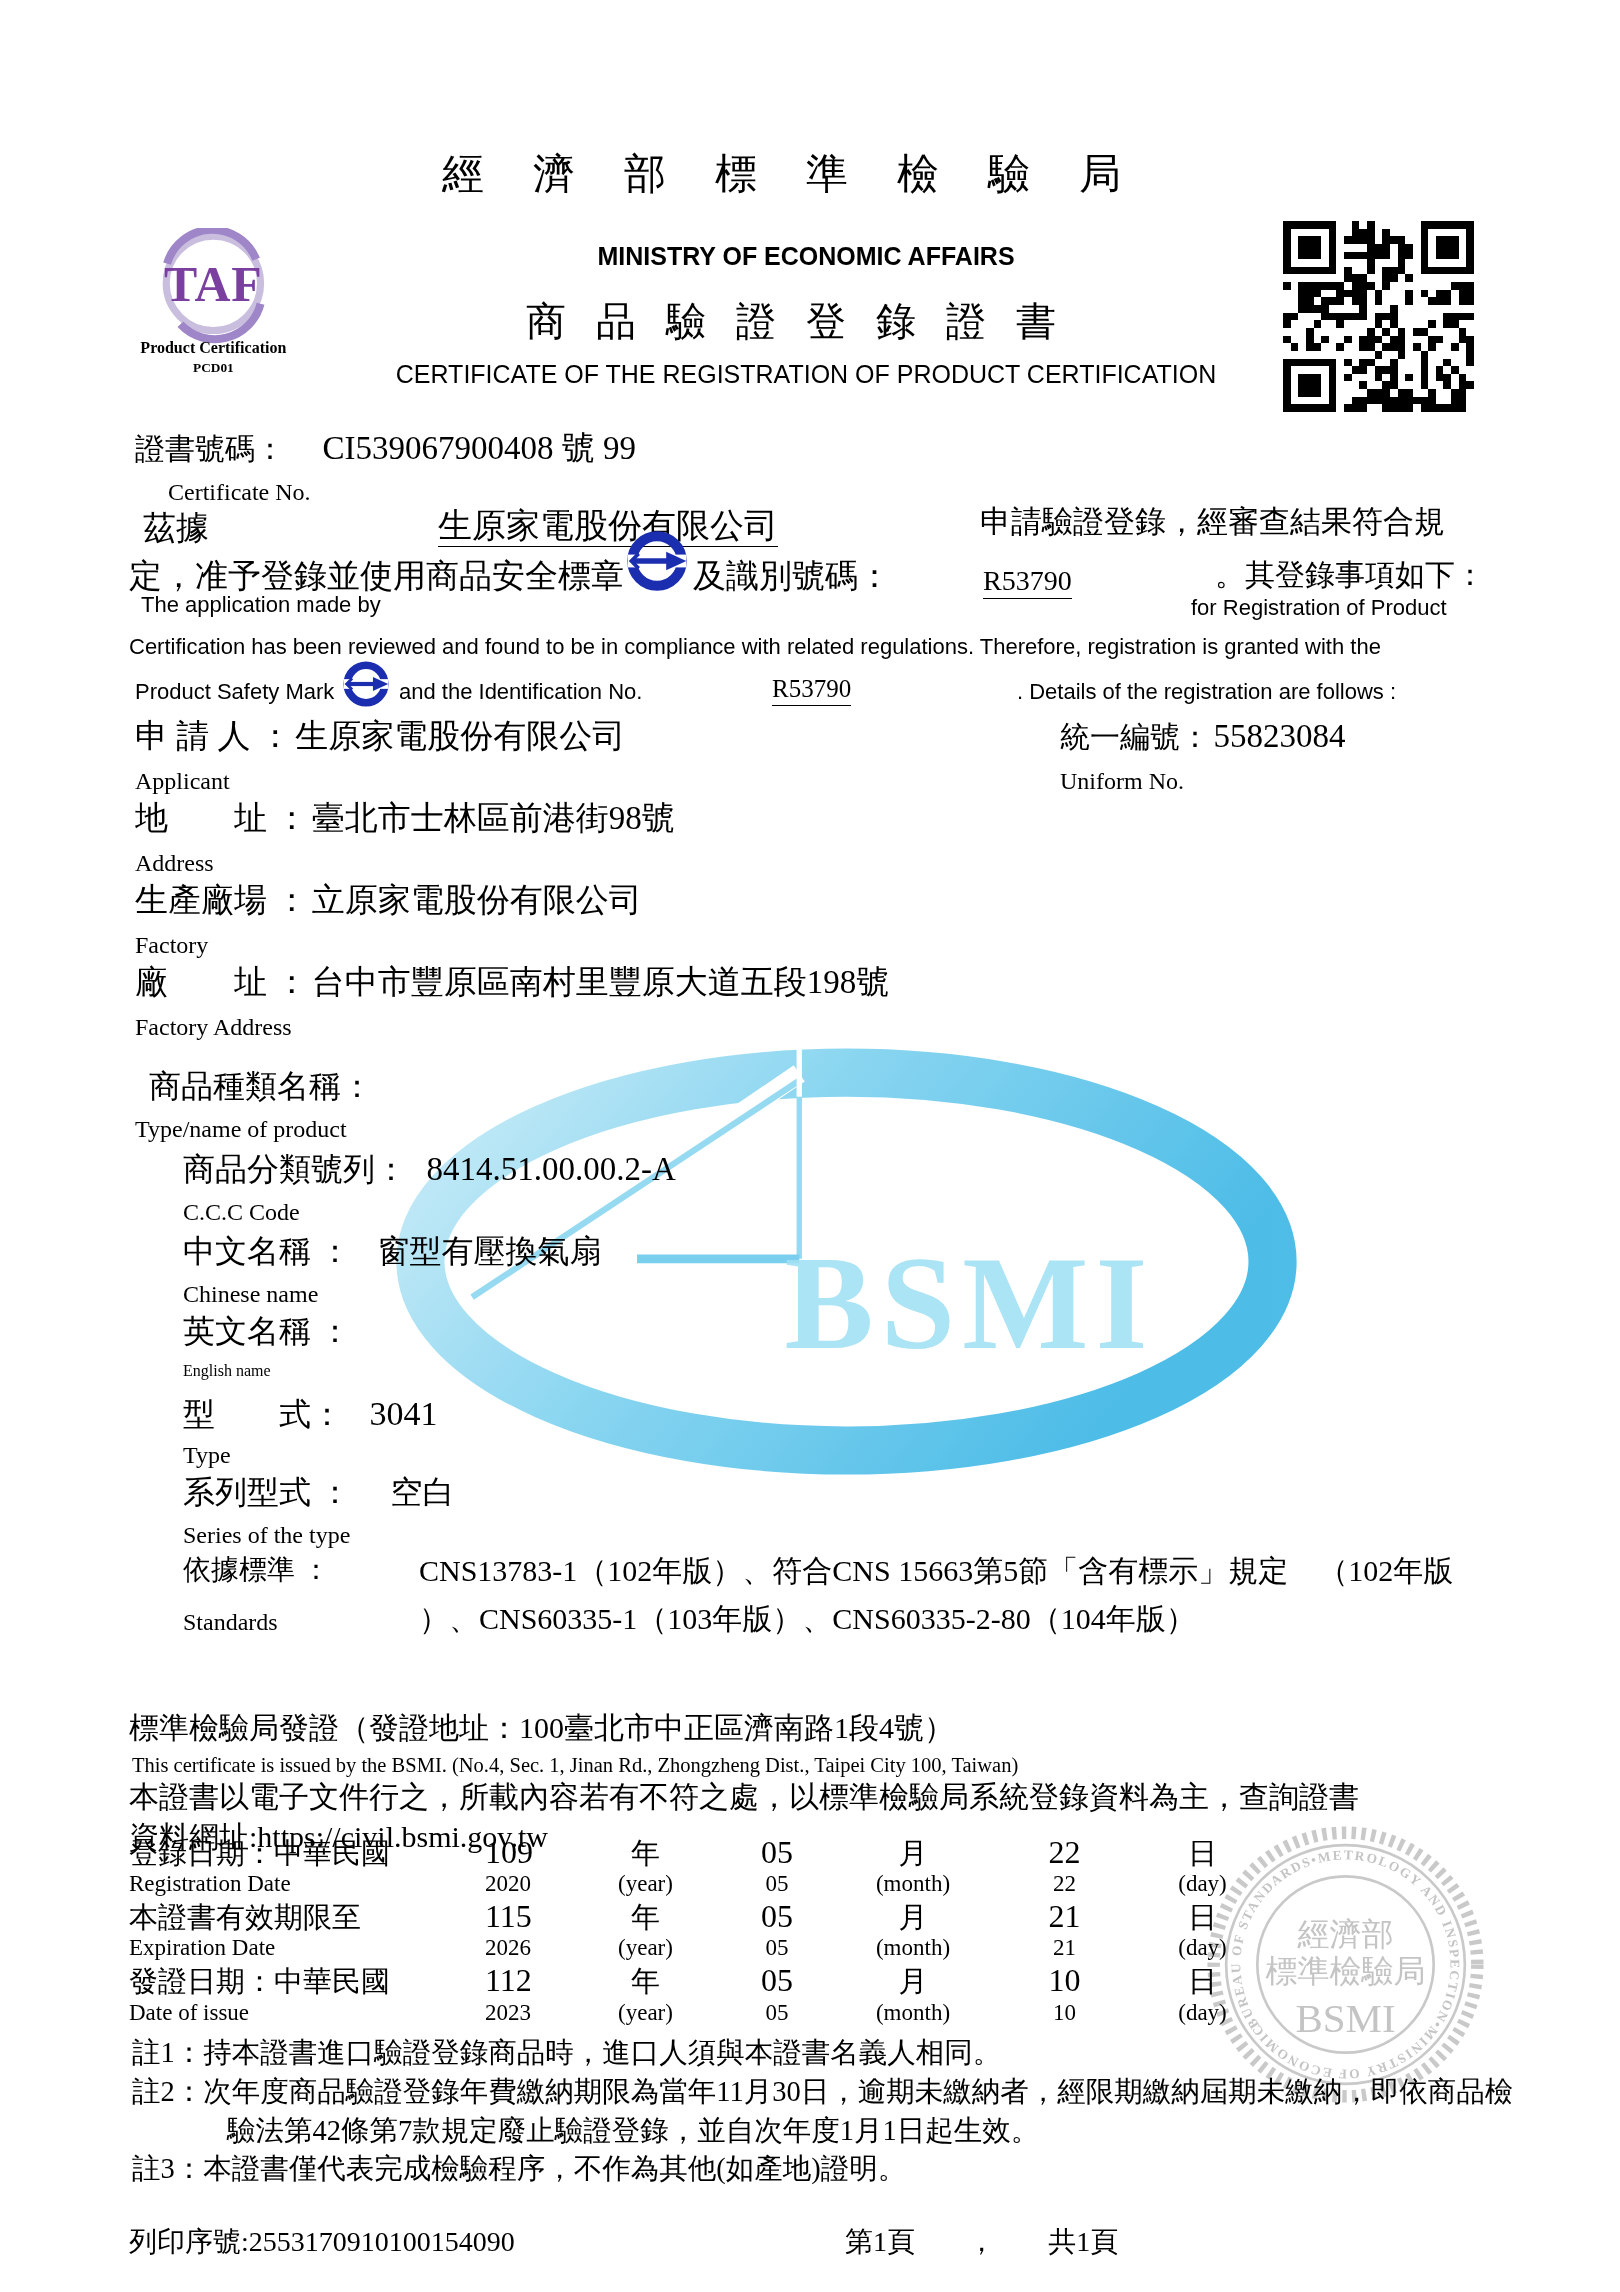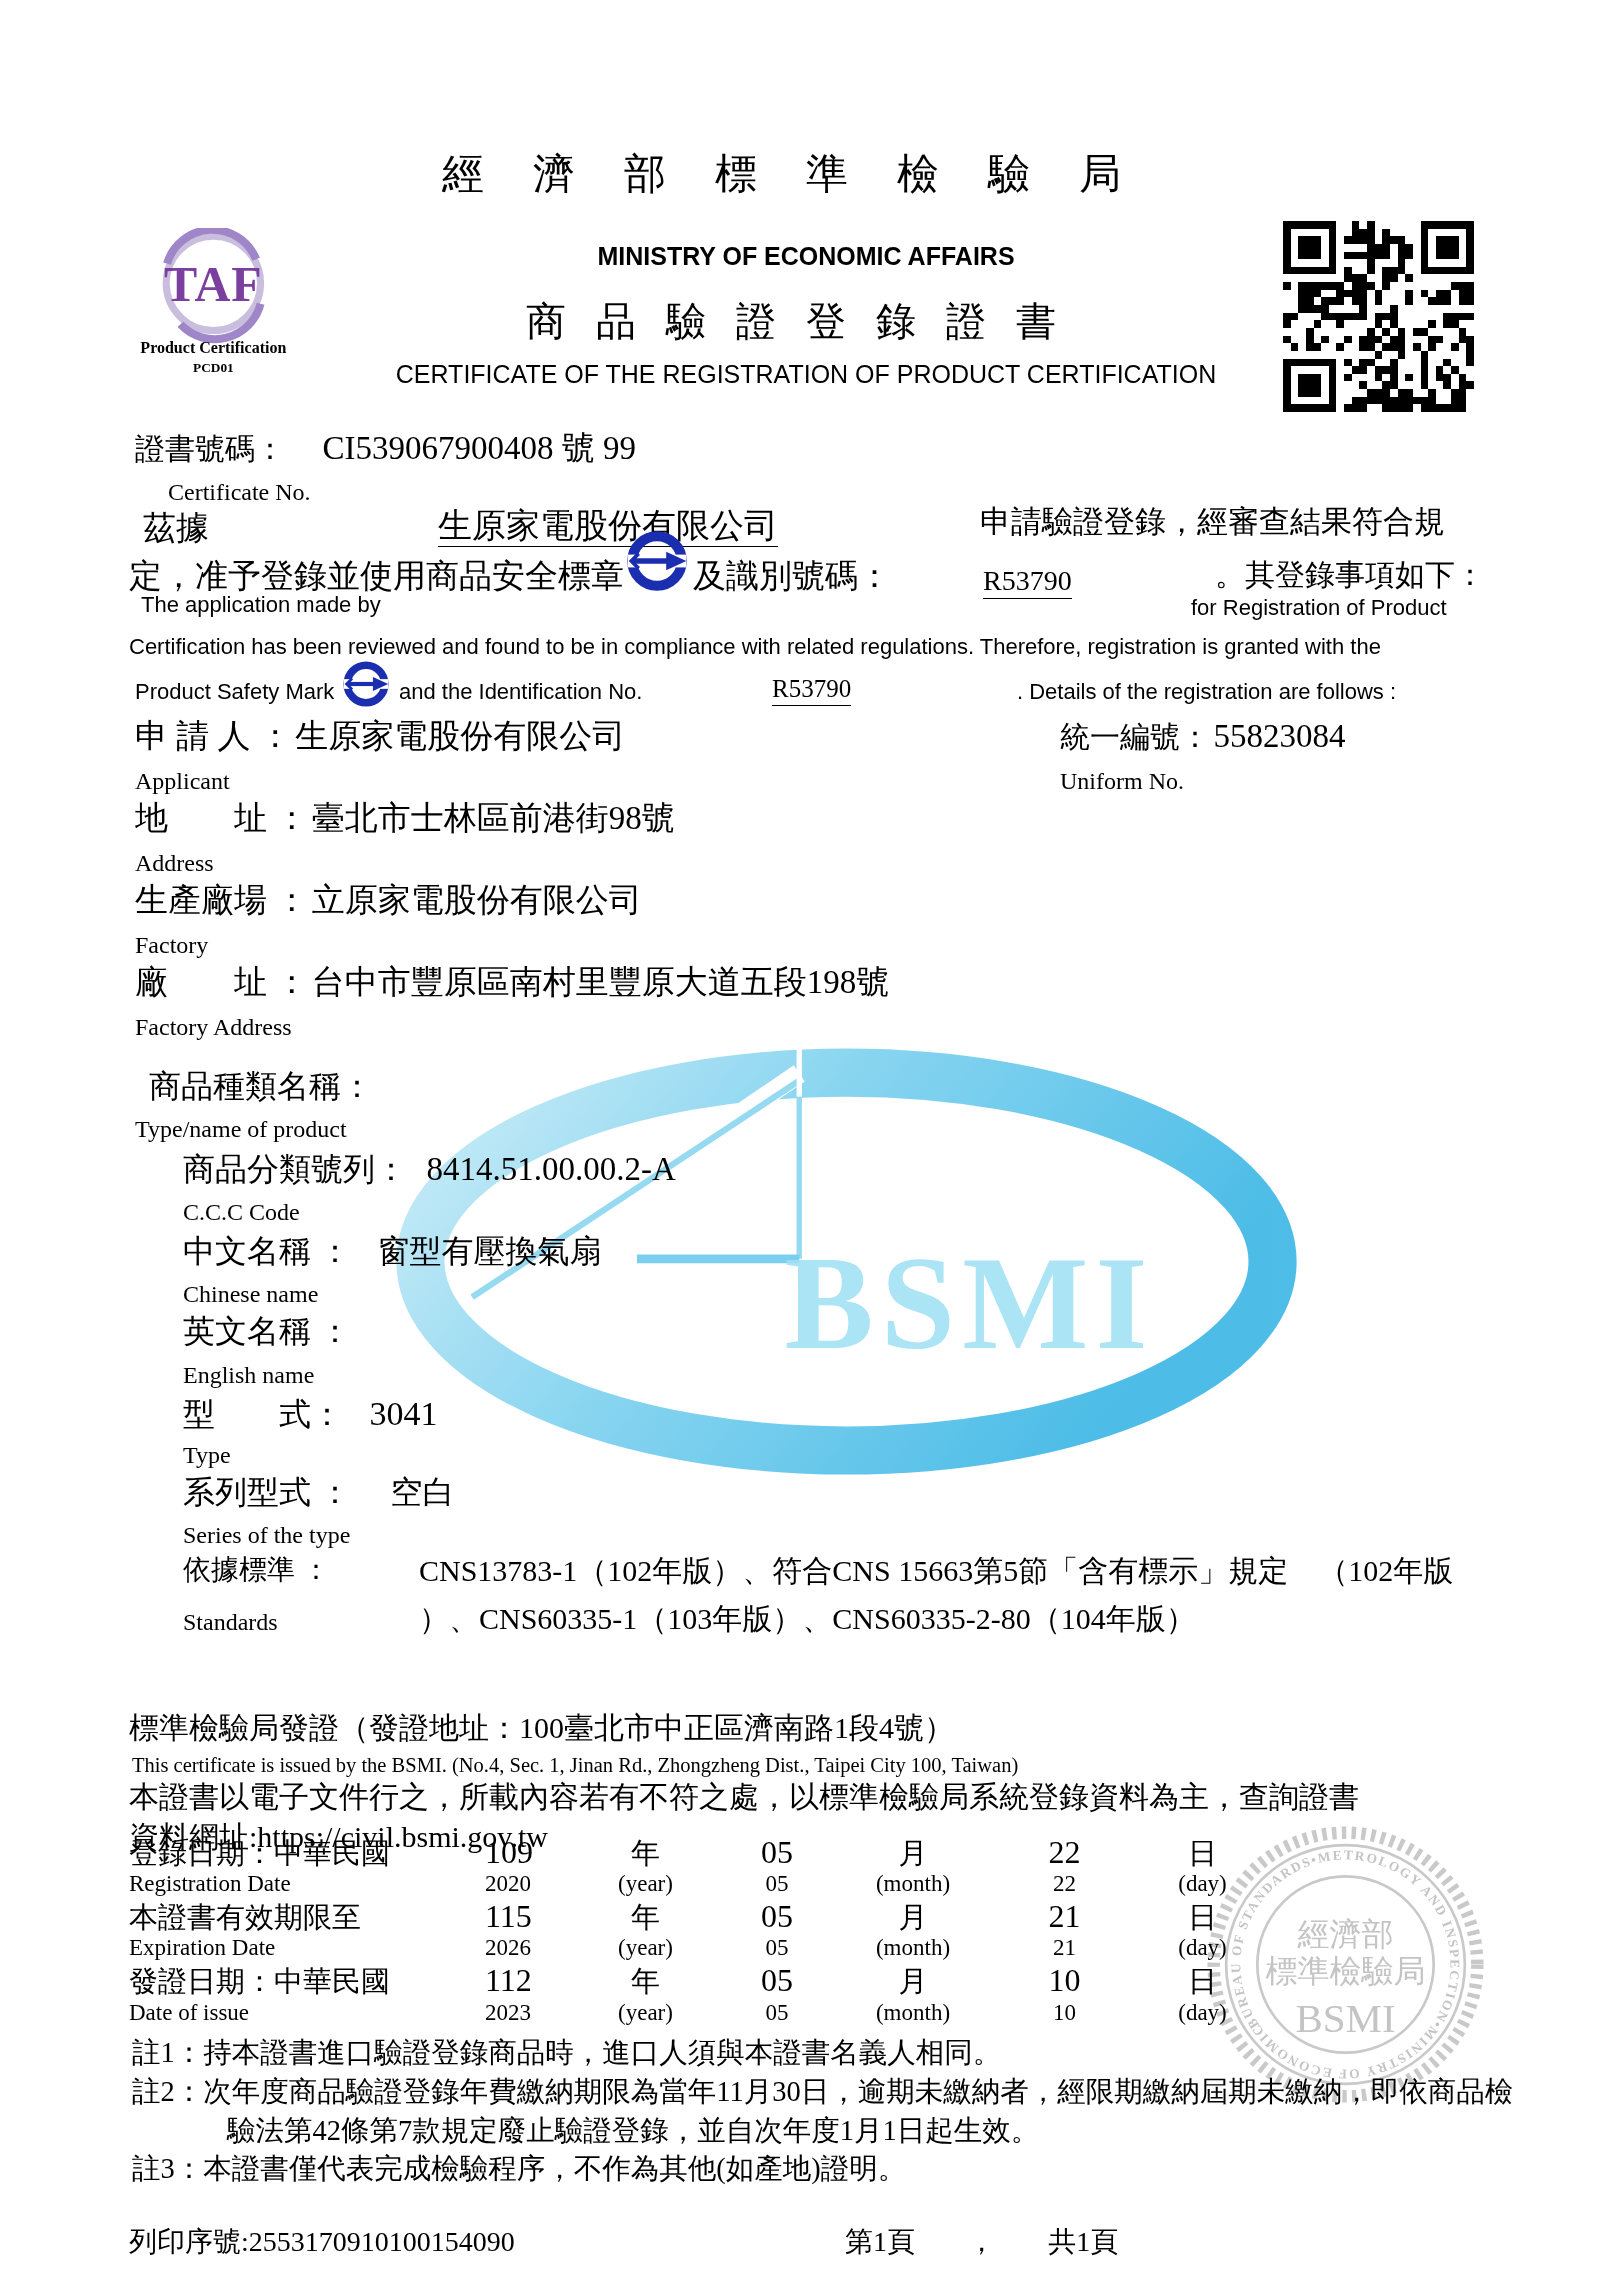--- a/index.html
+++ b/index.html
@@ -357,21 +357,21 @@
   <div class="abs" style="left:183px;top:1233px;">
     <span class="zh" style="font-size:32px;">中文名稱 ：</span>
     <span class="zh" style="font-size:32px;margin-left:23px;">窗型有壓換氣扇</span>
   </div>
   <div class="abs srf" style="left:183px;top:1281px;font-size:24px;">Chinese name</div>
 
   <div class="abs" style="left:183px;top:1313px;">
     <span class="zh" style="font-size:32px;">英文名稱 ：</span>
     <span class="zh" style="font-size:32px;margin-left:23px;"></span>
   </div>
-  <div class="abs srf" style="left:183px;top:1362px;font-size:24px;">English name</div>
+  <div class="abs srf" style="left:183px;top:1362px;font-size:16px;">English name</div>
 
   <div class="abs" style="left:183px;top:1394px;">
     <span class="zh" style="font-size:32px;">型　　式：</span>
     <span class="srf" style="font-size:34px;margin-left:23px;text-align:center;">3041</span>
   </div>
   <div class="abs srf" style="left:183px;top:1442px;font-size:24px;">Type</div>
 
   <div class="abs" style="left:183px;top:1474px;">
     <span class="zh" style="font-size:32px;">系列型式 ：</span>
     <span class="zh" style="font-size:32px;margin-left:36px;">空白</span>

